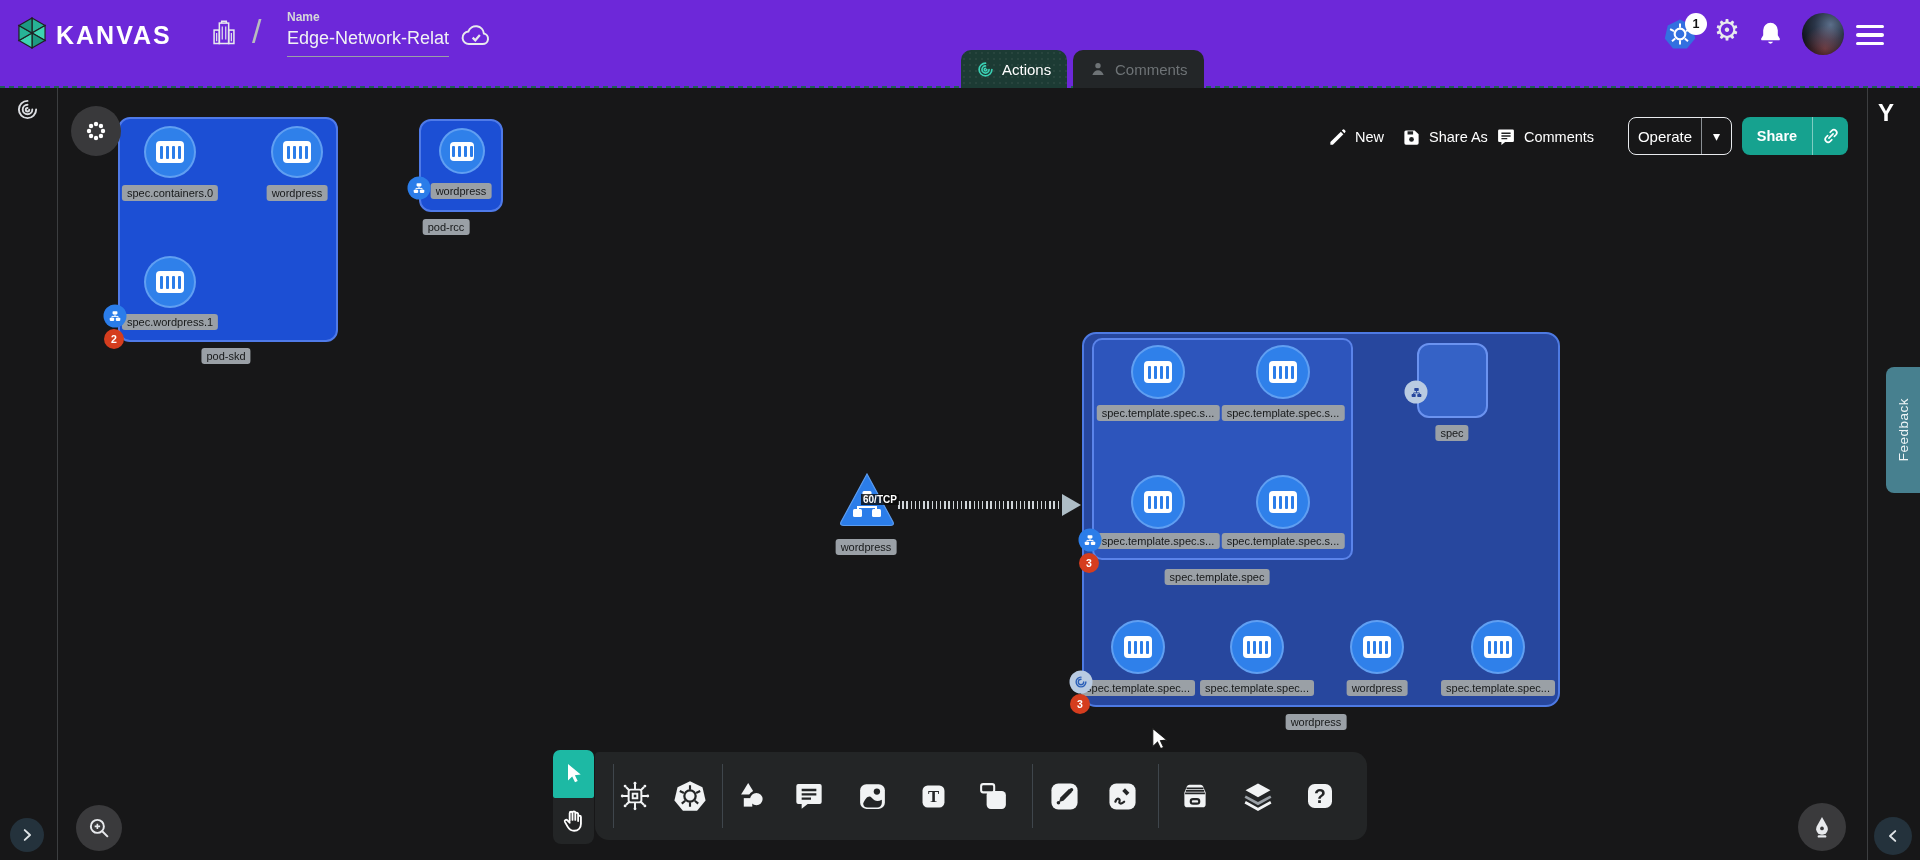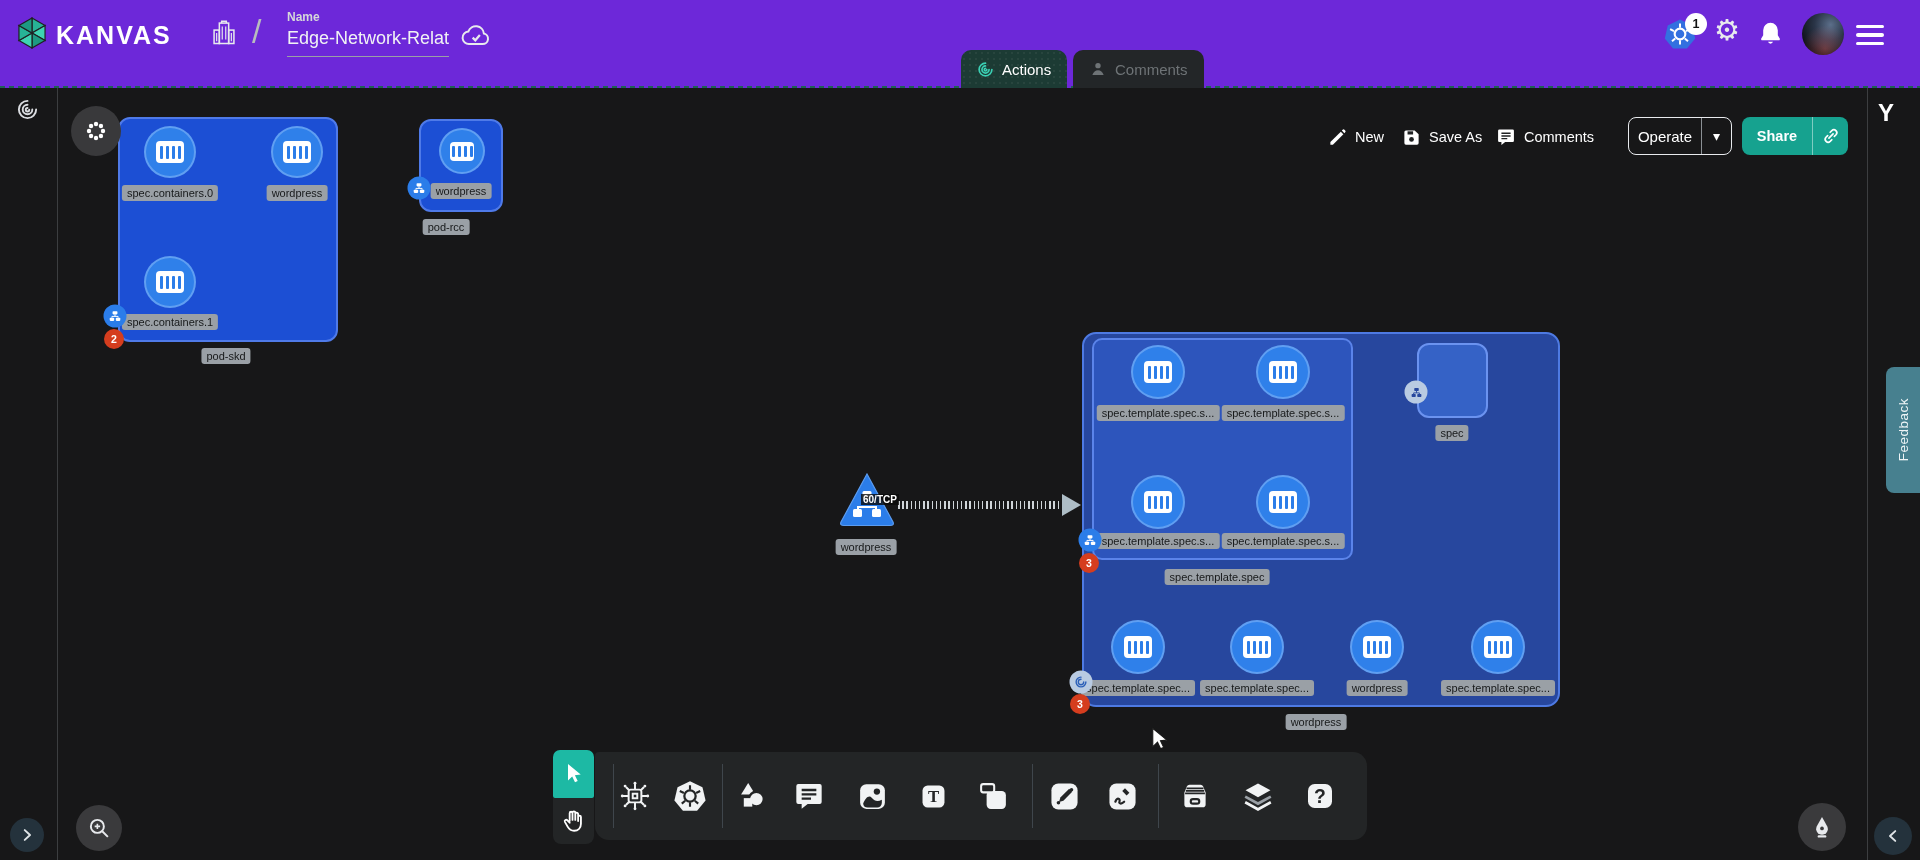--- a/index.html
+++ b/index.html
@@ -215,21 +215,21 @@
         <path d="M17.5 3.3l3.2 3.2 1-1a1.6 1.6 0 0 0 0-2.3l-.9-.9a1.6 1.6 0 0 0-2.3 0z"></path>
     </svg>
     <span>New</span>
   </div>
   <div class="ctb" style="left:1402px">
     <svg viewBox="0 0 24 24" width="19" height="19" fill="#fff">
       <path d="M5 3h11l5 5v11a2 2 0 0 1-2 2H5a2 2 0 0 1-2-2V5a2 2 0 0 1 2-2z"></path>
       <circle cx="12" cy="14.5" r="3" fill="#1f2122"></circle>
         <rect x="7" y="4.2" width="7" height="4" fill="#1f2122"></rect>
     </svg>
-    <span>Save As</span>
+    <span>Share As</span>
   </div>
   <div class="ctb" style="left:1496px">
     <svg viewBox="0 0 24 24" width="20" height="20" fill="#fff">
       <path d="M4 3h16a1.5 1.5 0 0 1 1.5 1.5v12A1.5 1.5 0 0 1 20 18h-9l-4.5 3.5V18H4a1.5 1.5 0 0 1-1.5-1.5v-12A1.5 1.5 0 0 1 4 3z"></path>
       <g stroke="#1f2122" stroke-width="1.7">
           <path d="M6.5 7.5h11M6.5 10.7h11M6.5 13.9h7"></path>
         </g>
     </svg>
     <span>Comments</span>
   </div>
@@ -272,21 +272,21 @@
   <div class="node n52" style="left:144px; top:256px;">
       <div class="cicon big">
         <i></i>
         <i></i>
         <i></i>
         <i></i>
       </div>
     </div>
   <div class="chip" style="left:170px; top:193px;">spec.containers.0</div>
   <div class="chip" style="left:297px; top:193px;">wordpress</div>
-  <div class="chip" style="left:170px; top:322px;">spec.containers.1</div>
+  <div class="chip" style="left:170px; top:322px;">spec.wordpress.1</div>
   <div class="chip" style="left:226px; top:356px;">pod-skd</div>
   <div class="bnet" style="left:115px; top:316px;">
     <svg viewBox="0 0 16 16" width="13" height="13">
         <g fill="#fff">
           <rect x="5" y="2" width="6" height="4" rx="1"></rect>
           <rect x="1.5" y="10" width="5.5" height="4" rx="1"></rect>
           <rect x="9" y="10" width="5.5" height="4" rx="1"></rect>
         </g>
         <path d="M8 6v2.5M4.2 10V8.5h7.6V10" stroke="#fff" stroke-width="1.2" fill="none"></path>
       </svg>

